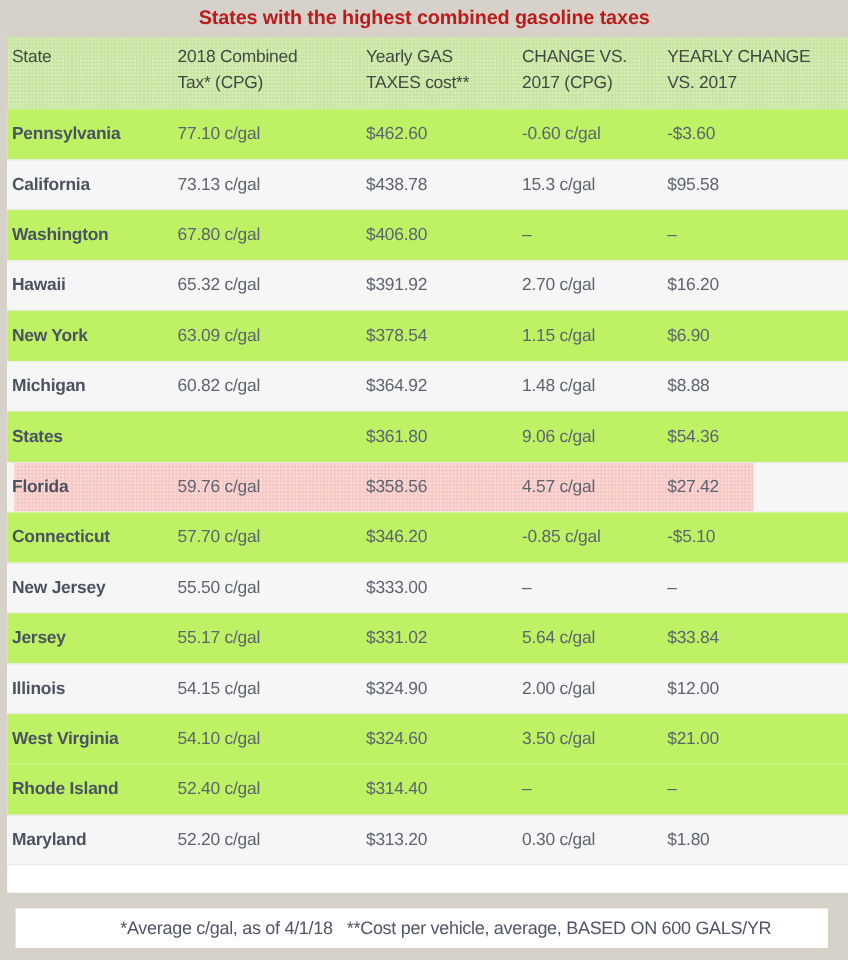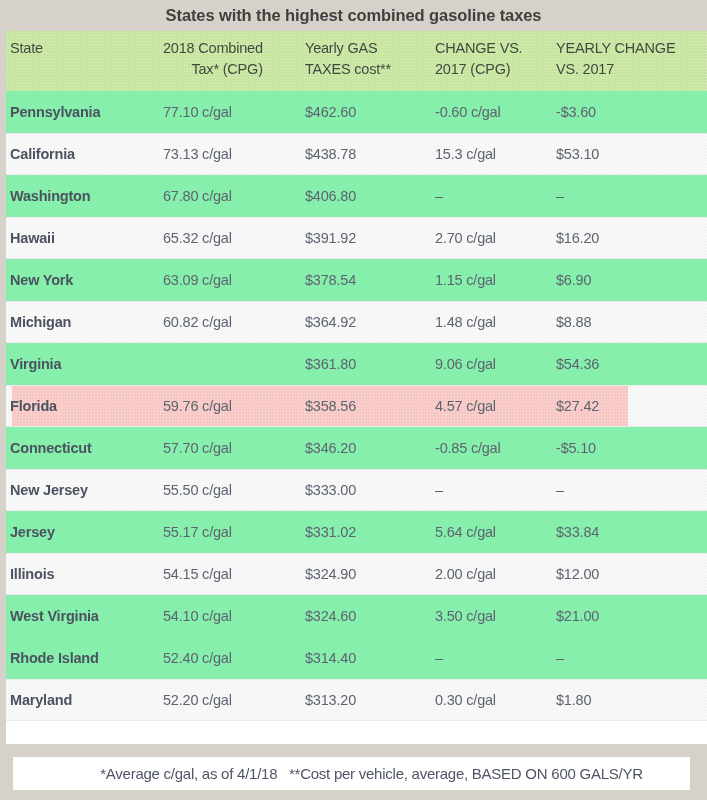--- a/index.html
+++ b/index.html
@@ -29,21 +29,21 @@
     left: 0; top: 0;
     width: 707px;
     height: 30px;
     display: flex;
     align-items: center;
     justify-content: center;
   }
   #title-text {
     font-size: 16.5px;
     font-weight: bold;
-    color: #404040;
+    color: #b91c1c;
     letter-spacing: -0.1px;
     white-space: nowrap;
   }
 
   
   #table-header {
     position: absolute;
     left: 6px;
     top: 31px;
     width: 701px;
@@ -68,21 +68,21 @@
     top: 91px;
     width: 701px;
     height: 653px;
     background: #ffffff;
   }
 
   .row {
     position: relative;
     height: 42px;
     width: 100%;
-    background: #86efac;
+    background: #bef264;
   }
   .row.alt {
     background: #f6f6f6;
     background-image: radial-gradient(rgba(255,255,255,0.8) 0.5px, transparent 0.5px);
     background-size: 3px 3px;
     border-top: 1px solid #ebebeb;
     border-bottom: 1px solid #ebebeb;
   }
   .row.highlight::before {
     content: "";
@@ -106,21 +106,21 @@
     white-space: nowrap;
     z-index: 2;
   }
   .cell.state {
     font-weight: bold;
     color: #4b5260;
   }
 
   
   .c0 { left: 4px;  }
-  .c1 { left: 157px; text-align: right; }
+  .c1 { left: 142px; }
   .c2 { left: 299px; }
   .c3 { left: 429px; }
   .c4 { left: 550px; }
 
   
   #footnote {
     position: absolute;
     left: 13px;
     top: 757px;
     width: 677px;
@@ -176,21 +176,21 @@
         <div class="cell c1">77.10 c/gal</div>
         <div class="cell c2">$462.60</div>
         <div class="cell c3">-0.60 c/gal</div>
         <div class="cell c4">-$3.60</div>
       </div>
       <div class="row alt">
         <div class="cell c0 state">California</div>
         <div class="cell c1">73.13 c/gal</div>
         <div class="cell c2">$438.78</div>
         <div class="cell c3">15.3 c/gal</div>
-        <div class="cell c4">$53.10</div>
+        <div class="cell c4">$95.58</div>
       </div>
       <div class="row">
         <div class="cell c0 state">Washington</div>
         <div class="cell c1">67.80 c/gal</div>
         <div class="cell c2">$406.80</div>
         <div class="cell c3">–</div>
         <div class="cell c4">–</div>
       </div>
       <div class="row alt">
         <div class="cell c0 state">Hawaii</div>
@@ -207,21 +207,21 @@
         <div class="cell c4">$6.90</div>
       </div>
       <div class="row alt">
         <div class="cell c0 state">Michigan</div>
         <div class="cell c1">60.82 c/gal</div>
         <div class="cell c2">$364.92</div>
         <div class="cell c3">1.48 c/gal</div>
         <div class="cell c4">$8.88</div>
       </div>
       <div class="row">
-        <div class="cell c0 state">Virginia</div>
+        <div class="cell c0 state">States</div>
         <div class="cell c2">$361.80</div>
         <div class="cell c3">9.06 c/gal</div>
         <div class="cell c4">$54.36</div>
       </div>
       <div class="row alt highlight">
         <div class="cell c0 state">Florida</div>
         <div class="cell c1">59.76 c/gal</div>
         <div class="cell c2">$358.56</div>
         <div class="cell c3">4.57 c/gal</div>
         <div class="cell c4">$27.42</div>

